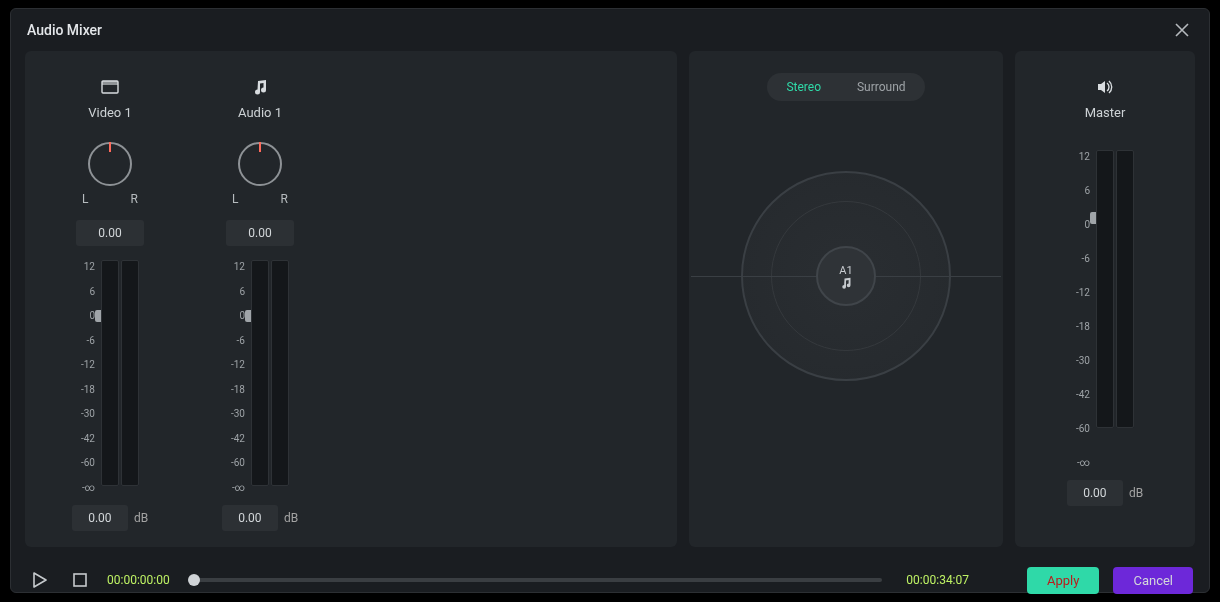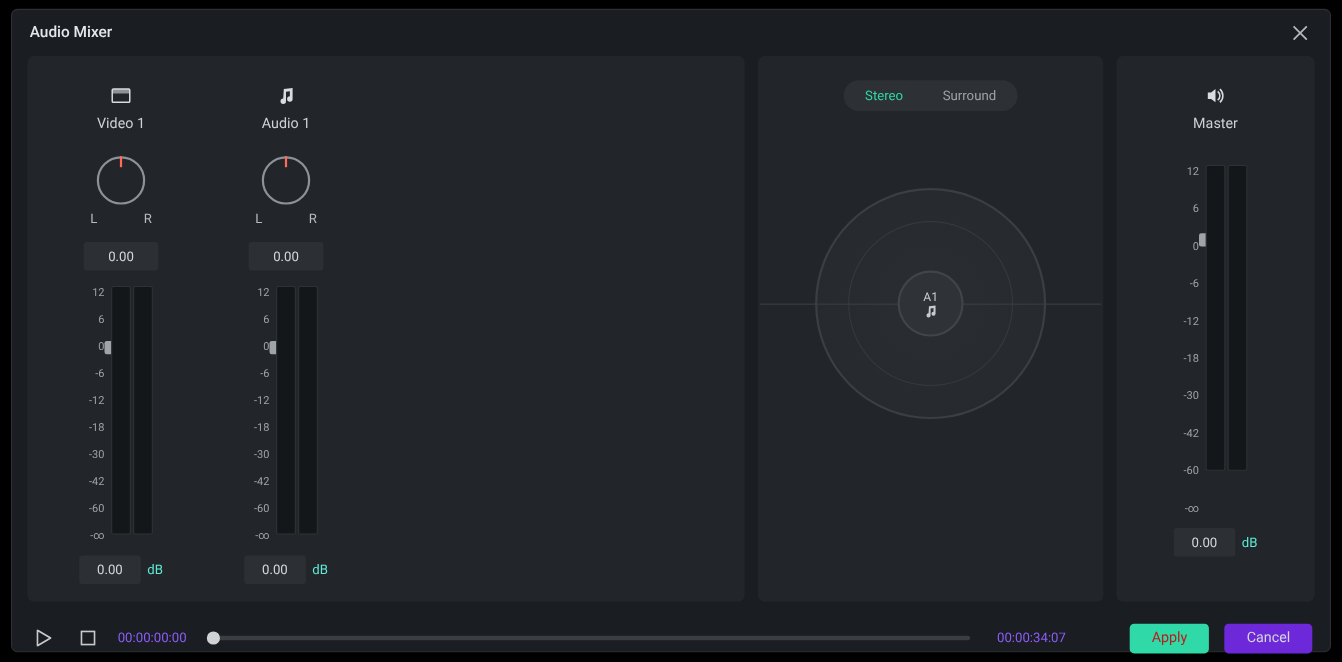--- a/index.html
+++ b/index.html
@@ -20,36 +20,36 @@
   .pan-value{margin-top:14px;width:68px;height:26px;background:#2c3034;border-radius:3px;display:flex;align-items:center;justify-content:center;font-size:12px;color:#d3d7da;}
   .meter-block{margin-top:14px;display:flex;align-items:flex-start;}
   .scale{display:flex;flex-direction:column;align-items:flex-end;margin-right:6px;padding-top:2px;text-align:right;}
   .scale span{font-size:10px;color:#9ea3a7;line-height:1;margin-bottom:14.5px;}
   .scale span:last-child{margin-bottom:0;}
   .meters{display:flex;gap:2px;position:relative;}
   .meter{width:18px;height:226px;background:#14171a;border-radius:2px;position:relative;overflow:hidden;border:1px solid #2e3236;}
   .slider-handle{position:absolute;left:-6px;width:14px;height:12px;background:#9fa4a8;border-radius:2px;top:50px;cursor:pointer;}
   .gain-row{margin-top:12px;display:flex;align-items:center;gap:6px;}
   .gain-value{width:56px;height:26px;background:#2c3034;border-radius:3px;display:flex;align-items:center;justify-content:center;font-size:12px;color:#d3d7da;}
-  .db-unit{font-size:12px;color:#5eead4;}
+  .db-unit{font-size:12px;color:#a3a3a3;}
   .surround-panel{flex:1;display:flex;flex-direction:column;align-items:center;padding:22px 18px;}
   .seg-toggle{background:#2d3135;border-radius:14px;display:flex;padding:3px;gap:4px;}
   .seg-btn{padding:4px 16px;border-radius:12px;font-size:12px;color:#9ea3a7;cursor:pointer;}
   .seg-btn.active{color:#2fd9a8;}
   .circle-wrap{margin-top:70px;width:210px;height:210px;position:relative;}
   .c-outer{position:absolute;inset:0;border:2px solid #3a3f44;border-radius:50%;background:radial-gradient(circle,#2a2e32 0%,#25292d 100%);}
   .c-mid{position:absolute;left:30px;top:30px;right:30px;bottom:30px;border:1px solid #35393d;border-radius:50%;}
   .h-line{position:absolute;left:-50px;right:-50px;top:50%;height:1px;background:#3a3f44;}
   .c-center{position:absolute;left:50%;top:50%;width:60px;height:60px;transform:translate(-50%,-50%);background:#2f3337;border:2px solid #40454a;border-radius:50%;display:flex;flex-direction:column;align-items:center;justify-content:center;font-size:11px;color:#c7cbcf;}
   .master-panel{flex:0 0 180px;display:flex;flex-direction:column;align-items:center;padding:24px 10px 16px 10px;}
   .master-scale span{margin-bottom:24px;}
   .master-meter{height:278px;}
   .modal-footer{display:flex;align-items:center;padding:8px 16px 14px 16px;gap:14px;}
   .play-btn,.stop-btn{width:26px;height:26px;display:flex;align-items:center;justify-content:center;cursor:pointer;color:#c6cacd;}
-  .time-text{font-size:12px;color:#8b5cf6;font-variant-numeric:tabular-nums;}
+  .time-text{font-size:12px;color:#bef264;font-variant-numeric:tabular-nums;}
   .timeline{flex:1;height:4px;background:#3a3e42;border-radius:2px;position:relative;margin:0 10px;}
   .playhead{position:absolute;width:12px;height:12px;background:#cfd3d6;border-radius:50%;top:50%;left:0;transform:translate(-50%,-50%);}
   .footer-spacer{width:30px;}
   .btn{padding:6px 20px;border-radius:4px;font-size:13px;cursor:pointer;border:none;}
   .btn-apply{background:#2fd9a8;color:#b91c1c;}
   .btn-cancel{background:#6d28d9;color:#d3d7da;}
   svg{display:block;}
 </style>
 </head>
 <body>

